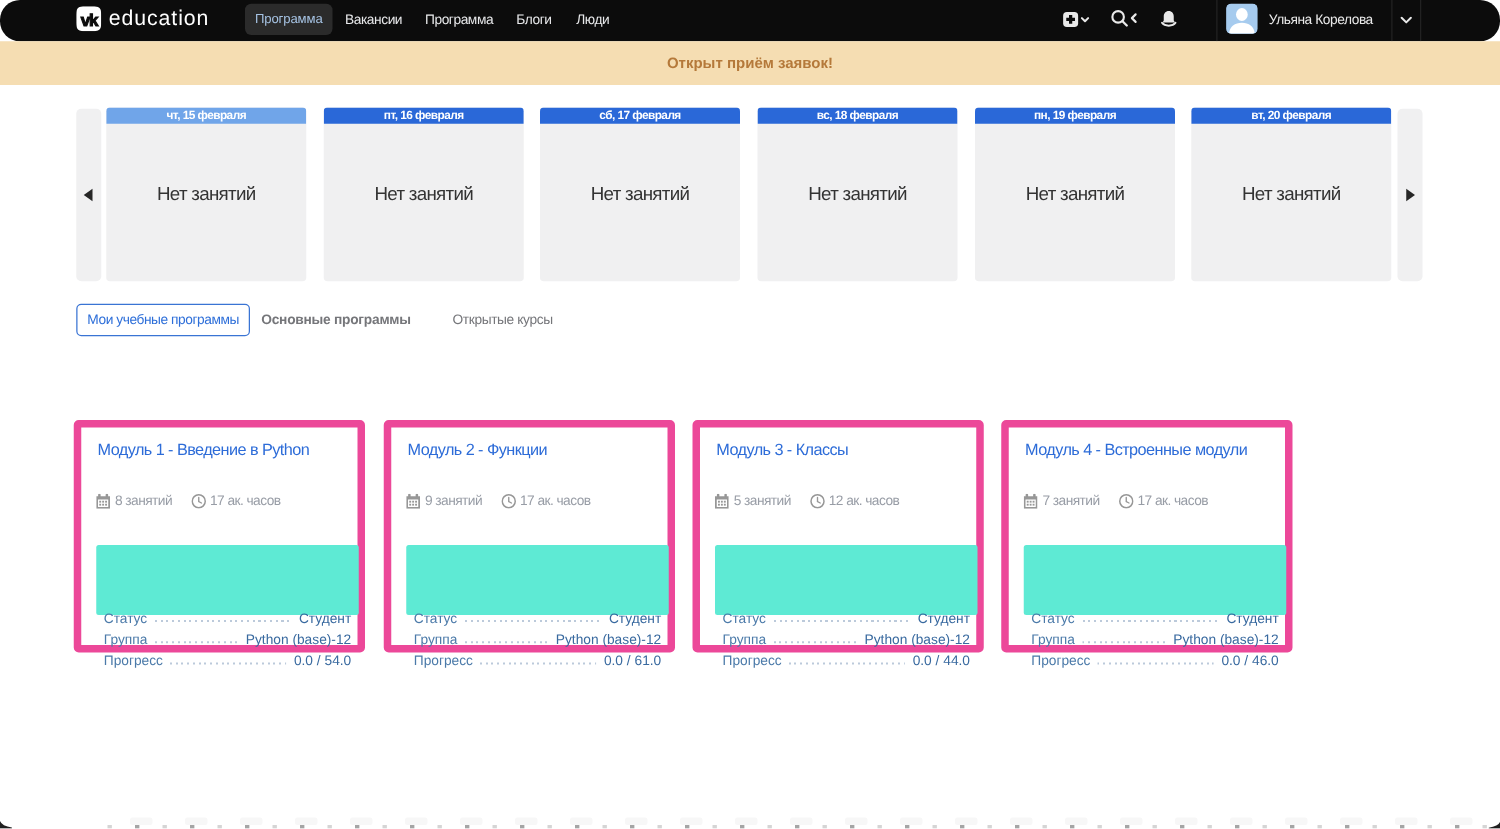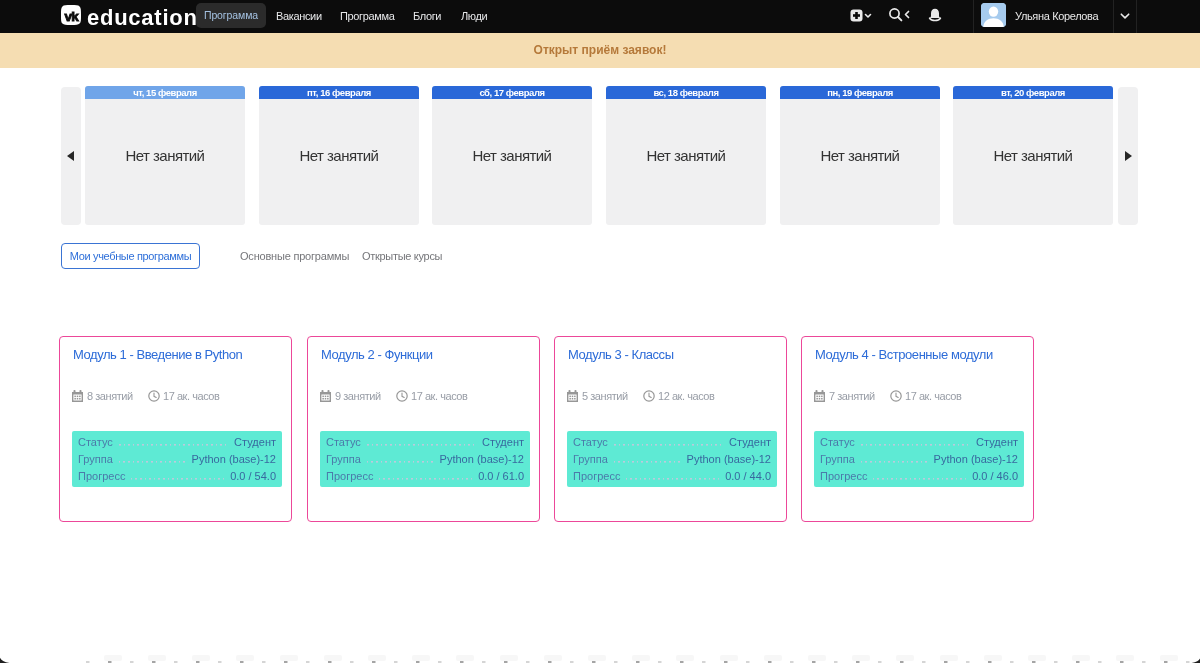--- a/index.html
+++ b/index.html
@@ -1,23 +1,23 @@
 <!DOCTYPE html>
 <html lang="ru"><head>
 <meta charset="utf-8">
 <style>
   * { margin:0; padding:0; box-sizing:border-box; }
   html,body { width:1200px; height:663px; overflow:hidden; background:#fff;
     font-family:"Liberation Sans", sans-serif; }
   #page { position:relative; width:1200px; height:663px; background:#fff; }
 
   
-  #nav { position:absolute; left:0; top:0; width:1200px; height:33px; background:#0c0c0c; }
+  #nav { position:absolute; left:0; top:0; width:1200px; height:33px; background:#0c0c0c;border-radius:16px; }
   #logo { position:absolute; left:61px; top:5px; width:20px; height:20px; }
-  #brand { position:absolute; left:87px; top:5px; color:#fff; font-size:22px; font-weight:bold;
+  #brand { position:absolute; left:87px; top:5px; color:#fff; font-size:17px; font-weight:normal;
     letter-spacing:0.75px; }
   .mitem { position:absolute; top:0; height:33px; line-height:33px; color:#e7e8ea; font-size:11px;
     letter-spacing:-0.35px; }
   #m1 { position:absolute; left:196px; top:3px; width:70px; height:25px; background:#2b2b2b;
     border-radius:5px; color:#a5c2e2; font-size:10.5px; letter-spacing:-0.1px; text-align:center;
     line-height:25px; }
   .navicon { position:absolute; }
   #udiv1,#udiv2,#udiv3 { position:absolute; top:0; width:1px; height:33px; background:#222; }
   #udiv1 { left:973px; } #udiv2 { left:1113px; } #udiv3 { left:1136px; }
   #avatar { position:absolute; left:981px; top:3px; width:25px; height:24px; background:#a6cbee;
@@ -54,35 +54,35 @@
   
   #progbar { position:absolute; left:59px; top:284px; width:1080px; height:38px;
     background:#ededee; border-radius:4px; }
   #progbar .t1 { position:absolute; left:13px; top:8px; font-size:15px; font-weight:bold;
     letter-spacing:-0.55px; color:#3a3a3a; }
   #progbar .t2 { position:absolute; left:134px; top:11px; font-size:12px; letter-spacing:-0.3px;
     color:#9b9b9b; }
 
   
   .mcard { position:absolute; top:336px; width:233px; height:186px; background:#fff;
-    border:1px solid #ec4899; border-radius:4px; }
+    border:6px solid #ec4899; border-radius:4px; }
   .mtitle { position:absolute; left:13px; top:10px; color:#2d6cd8; font-size:13px;
     letter-spacing:-0.45px; }
   .mstats { position:absolute; left:12px; top:53px; width:205px; height:12px; }
   .stxt { position:absolute; top:0; color:#989da6; font-size:11px; letter-spacing:-0.45px;
     line-height:12px; }
   .mtable { position:absolute; left:12px; top:94px; width:210px; height:56px; background:#5eead4;
     border-radius:2px; padding:5px 6px 18px 6px; }
   .mrow { display:flex; align-items:baseline; height:17px; font-size:11px; }
   .mrow .lbl { color:#4b7aa9; white-space:nowrap; }
   .mrow .dots { flex:1; margin:0 6px 3px 6px;
     background-image:repeating-linear-gradient(90deg,#bccadb 0 1.6px,transparent 1.6px 4.6px);
     background-position:bottom; background-size:100% 1.6px; background-repeat:no-repeat;
     height:10px; }
-  .mrow .val { color:#38699f; white-space:nowrap; }
+  .mrow .val { color:#38699f; white-space:nowrap;margin-top:48px; }
 
   
   #footrow { position:absolute; left:0; top:650px; width:1200px; height:13px; overflow:hidden; }
 </style>
 </head>
 <body>
 <div id="page">
 
   <div id="nav">
     <svg id="logo" viewBox="0 0 20 20">
@@ -159,21 +159,21 @@
   <div class="daycard" style="left:780px;">
     <div class="dayhead">пн, 19 февраля</div>
     <div class="daybody">Нет занятий</div>
   </div>
   <div class="daycard" style="left:953px;">
     <div class="dayhead">вт, 20 февраля</div>
     <div class="daybody">Нет занятий</div>
   </div>
 
   <div id="tab1">Мои учебные программы</div>
-  <div class="tabtxt" style="left:240px; letter-spacing:-0.2px;">Основные программы</div>
+  <div class="tabtxt" style="left:209px; letter-spacing:-0.2px;font-weight:bold;">Основные программы</div>
   <div class="tabtxt" style="left:362px;">Открытые курсы</div>
 
 
   <div class="mcard" style="left:59px;">
     <div class="mtitle">Модуль 1 - Введение в Python</div>
     <div class="mstats">
       <svg style="position:absolute;left:0;top:0;" width="11" height="12" viewBox="0 0 11 12">
           <g fill="#979797">
             <rect x="1.5" y="0" width="2" height="3" rx="0.8"></rect>
             <rect x="7.5" y="0" width="2" height="3" rx="0.8"></rect>

